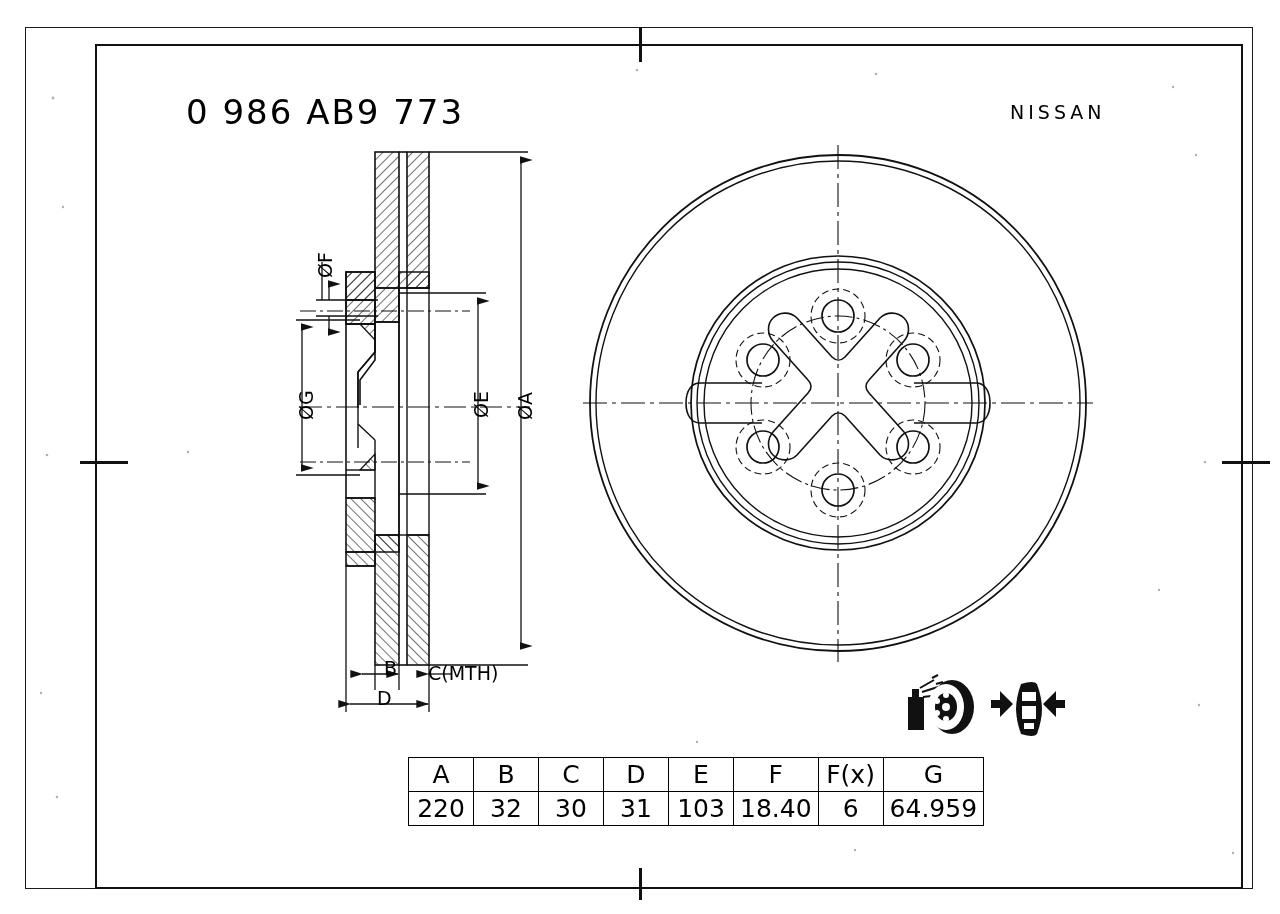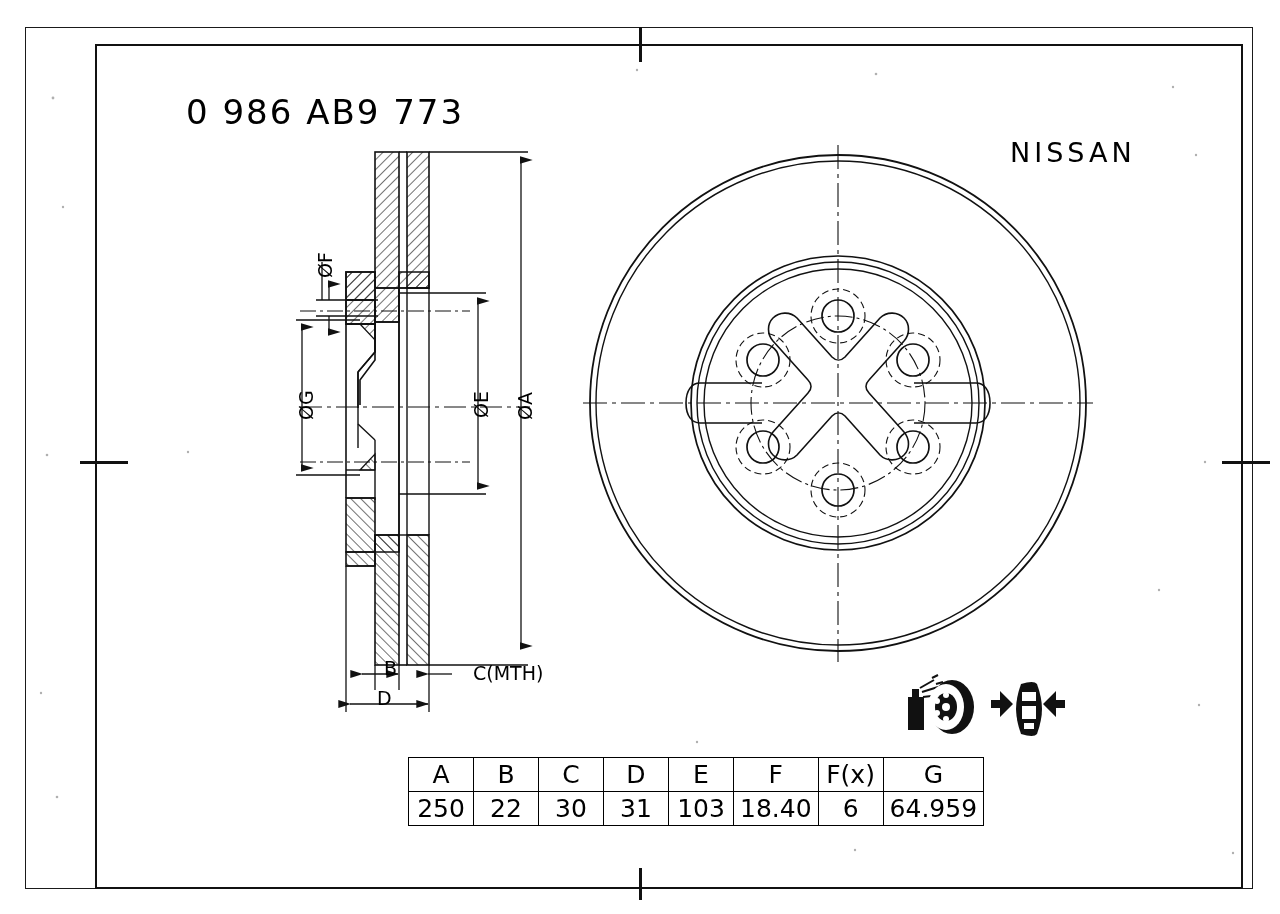--- a/index.html
+++ b/index.html
@@ -52,25 +52,24 @@
     font-size: 34px;
     letter-spacing: 2px;
     color: #000;
     white-space: nowrap;
   }
   .brand {
     position: absolute;
     left: 1010px;
     top: 101px;
     font-family: "DejaVu Sans", sans-serif;
-    font-size: 27px;
+    font-size: 19px;
     letter-spacing: 4px;
     color: #000;
     white-space: nowrap;
-    margin-top: 36px;
   }
 
   svg.drawing {
     position: absolute;
     left: 0;
     top: 0;
     width: 1280px;
     height: 914px;
     overflow: visible;
   }
@@ -372,38 +371,38 @@
         <circle cx="697" cy="742" r="1.2"></circle>
     </g>
   </svg>
 
   <div class="vlabel" style="left:314px; top:278px;">ØF</div>
   <div class="vlabel" style="left:295px; top:420px;">ØG</div>
   <div class="vlabel" style="left:470px; top:418px;">ØE</div>
   <div class="vlabel" style="left:514px; top:420px;">ØA</div>
 
   <div class="hlabel" style="left:384px; top:657px;">B</div>
-  <div class="hlabel" style="left:453px; top:662px;padding-left:20px;">C(MTH)</div>
+  <div class="hlabel" style="left:428px; top:662px;">C(MTH)</div>
   <div class="hlabel" style="left:377px; top:687px;">D</div>
 
   <table class="dim-table">
     <tbody>
         <tr>
       <td class="hdr">A</td>
       <td class="hdr">B</td>
       <td class="hdr">C</td>
       <td class="hdr">D</td>
       <td class="hdr">E</td>
       <td class="hdr">F</td>
       <td class="hdr">F(x)</td>
       <td class="hdr">G</td>
     </tr>
     <tr>
-      <td class="val">250</td>
-      <td class="val">22</td>
+      <td class="val">220</td>
+      <td class="val">32</td>
       <td class="val">30</td>
       <td class="val">31</td>
       <td class="val">103</td>
       <td class="val">18.40</td>
       <td class="val">6</td>
       <td class="val">64.959</td>
     </tr>
   </tbody>
     </table>
 

